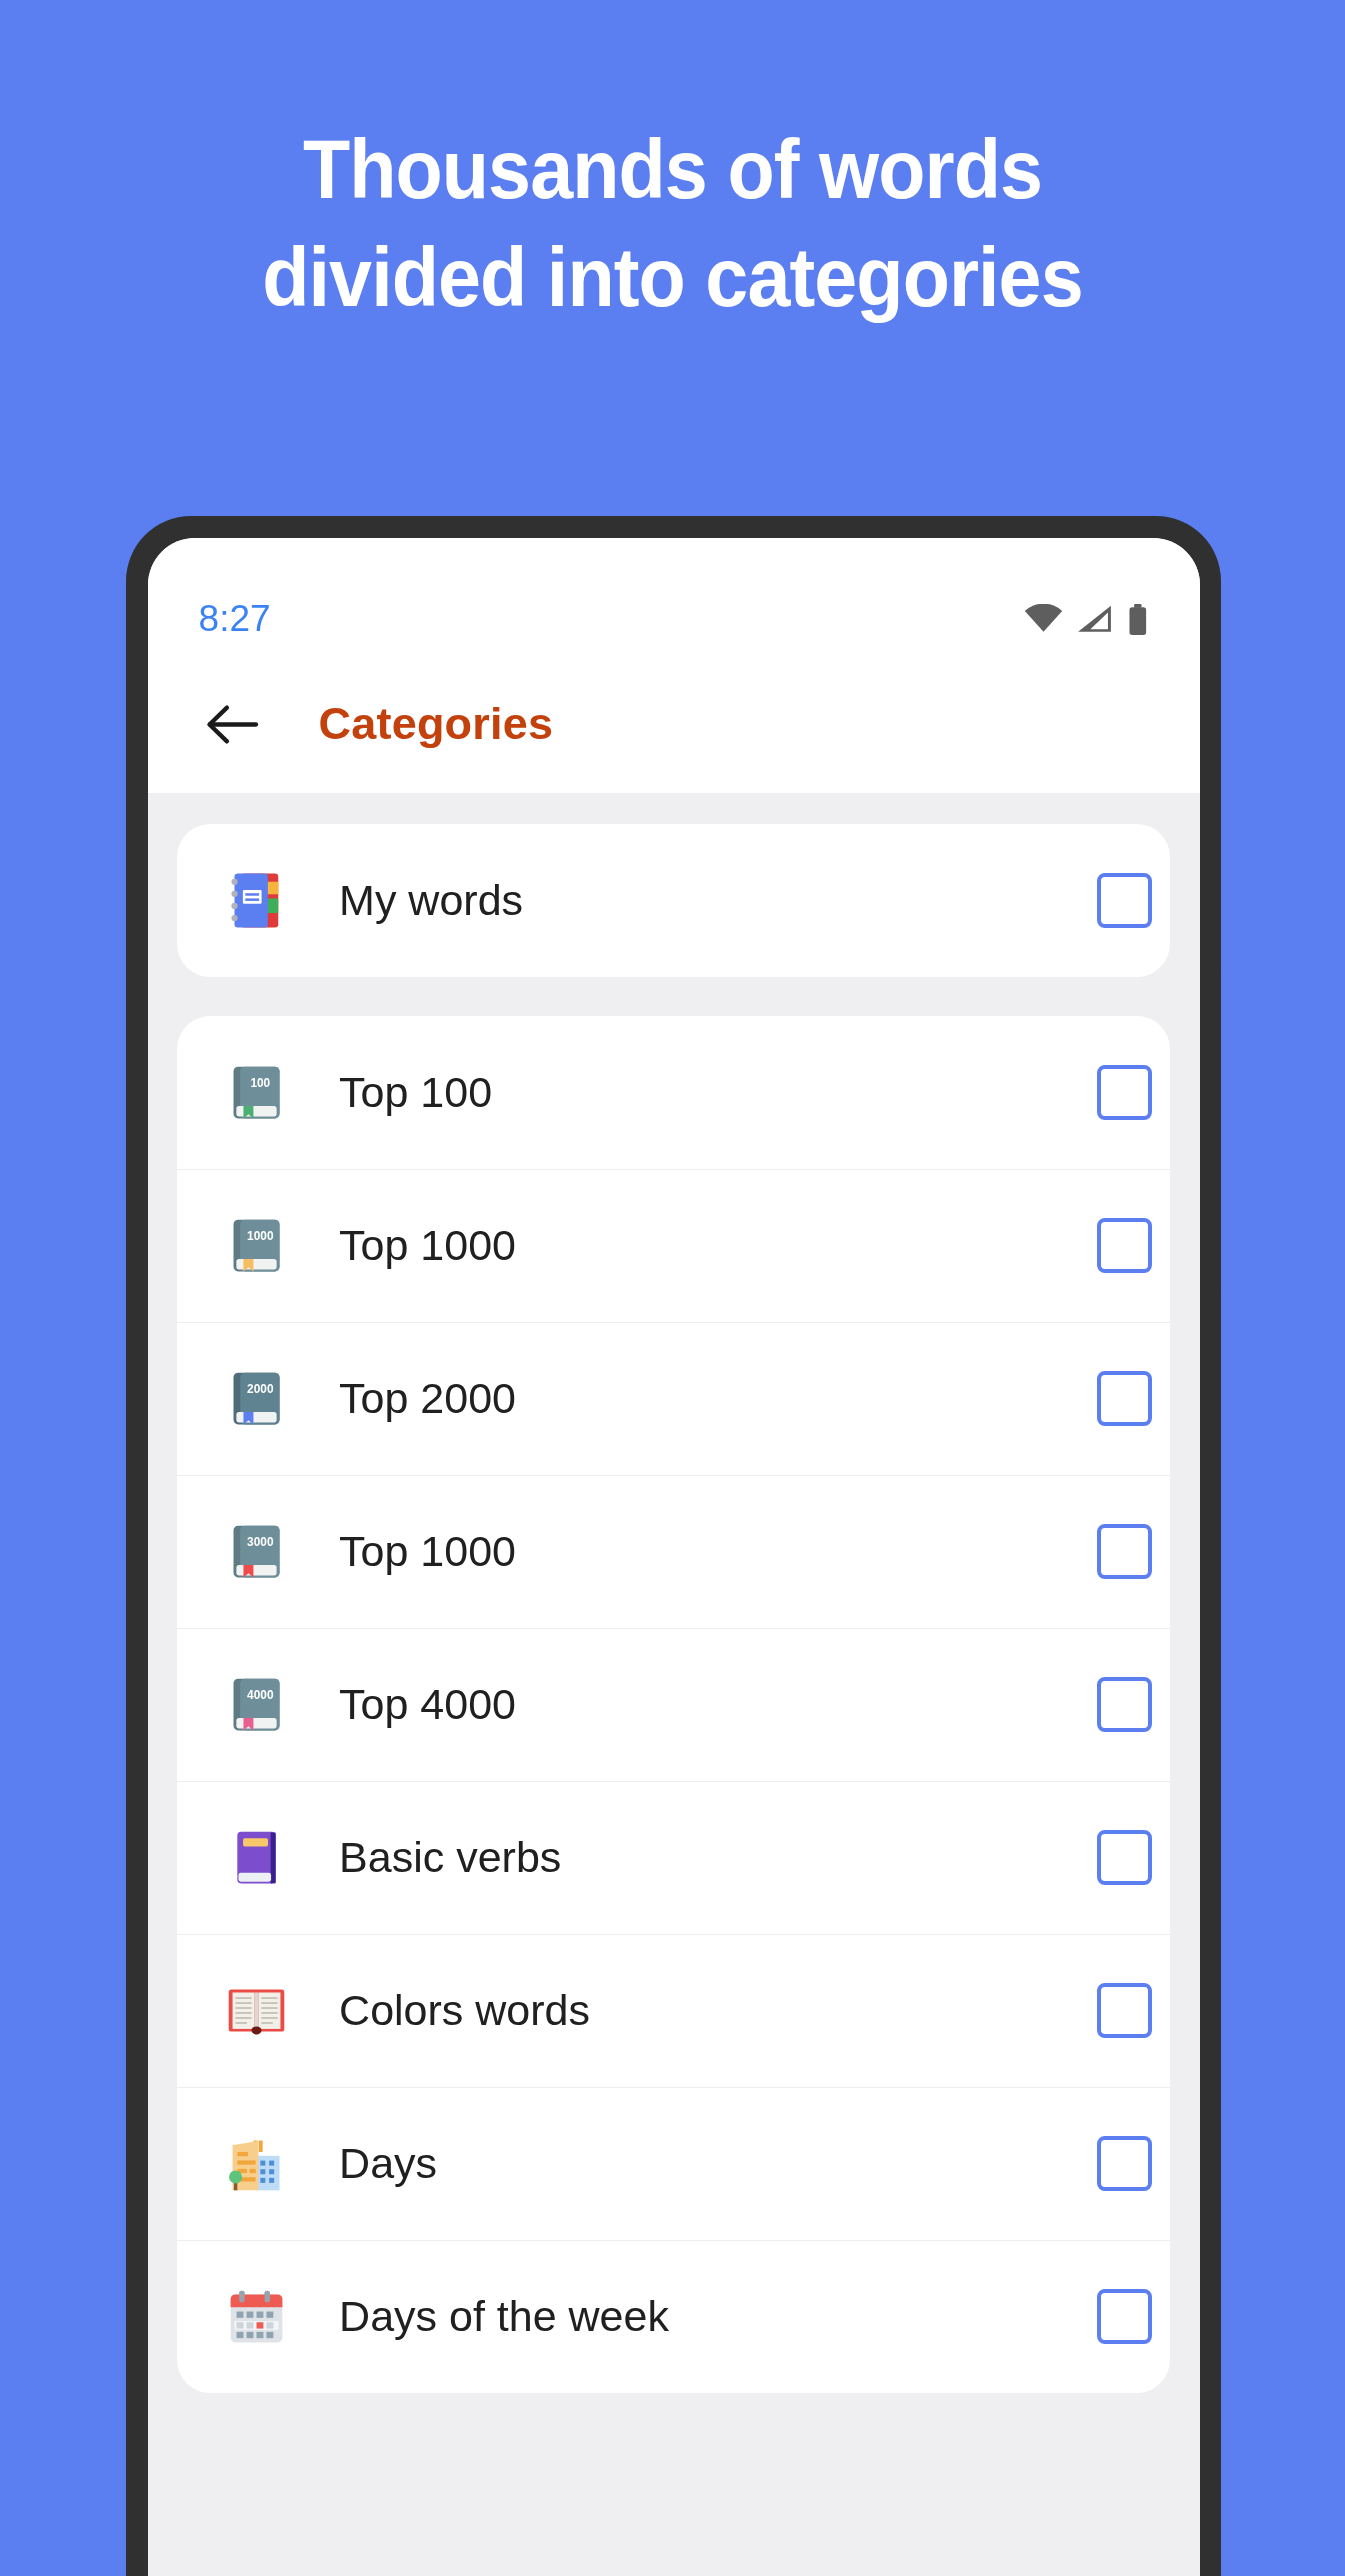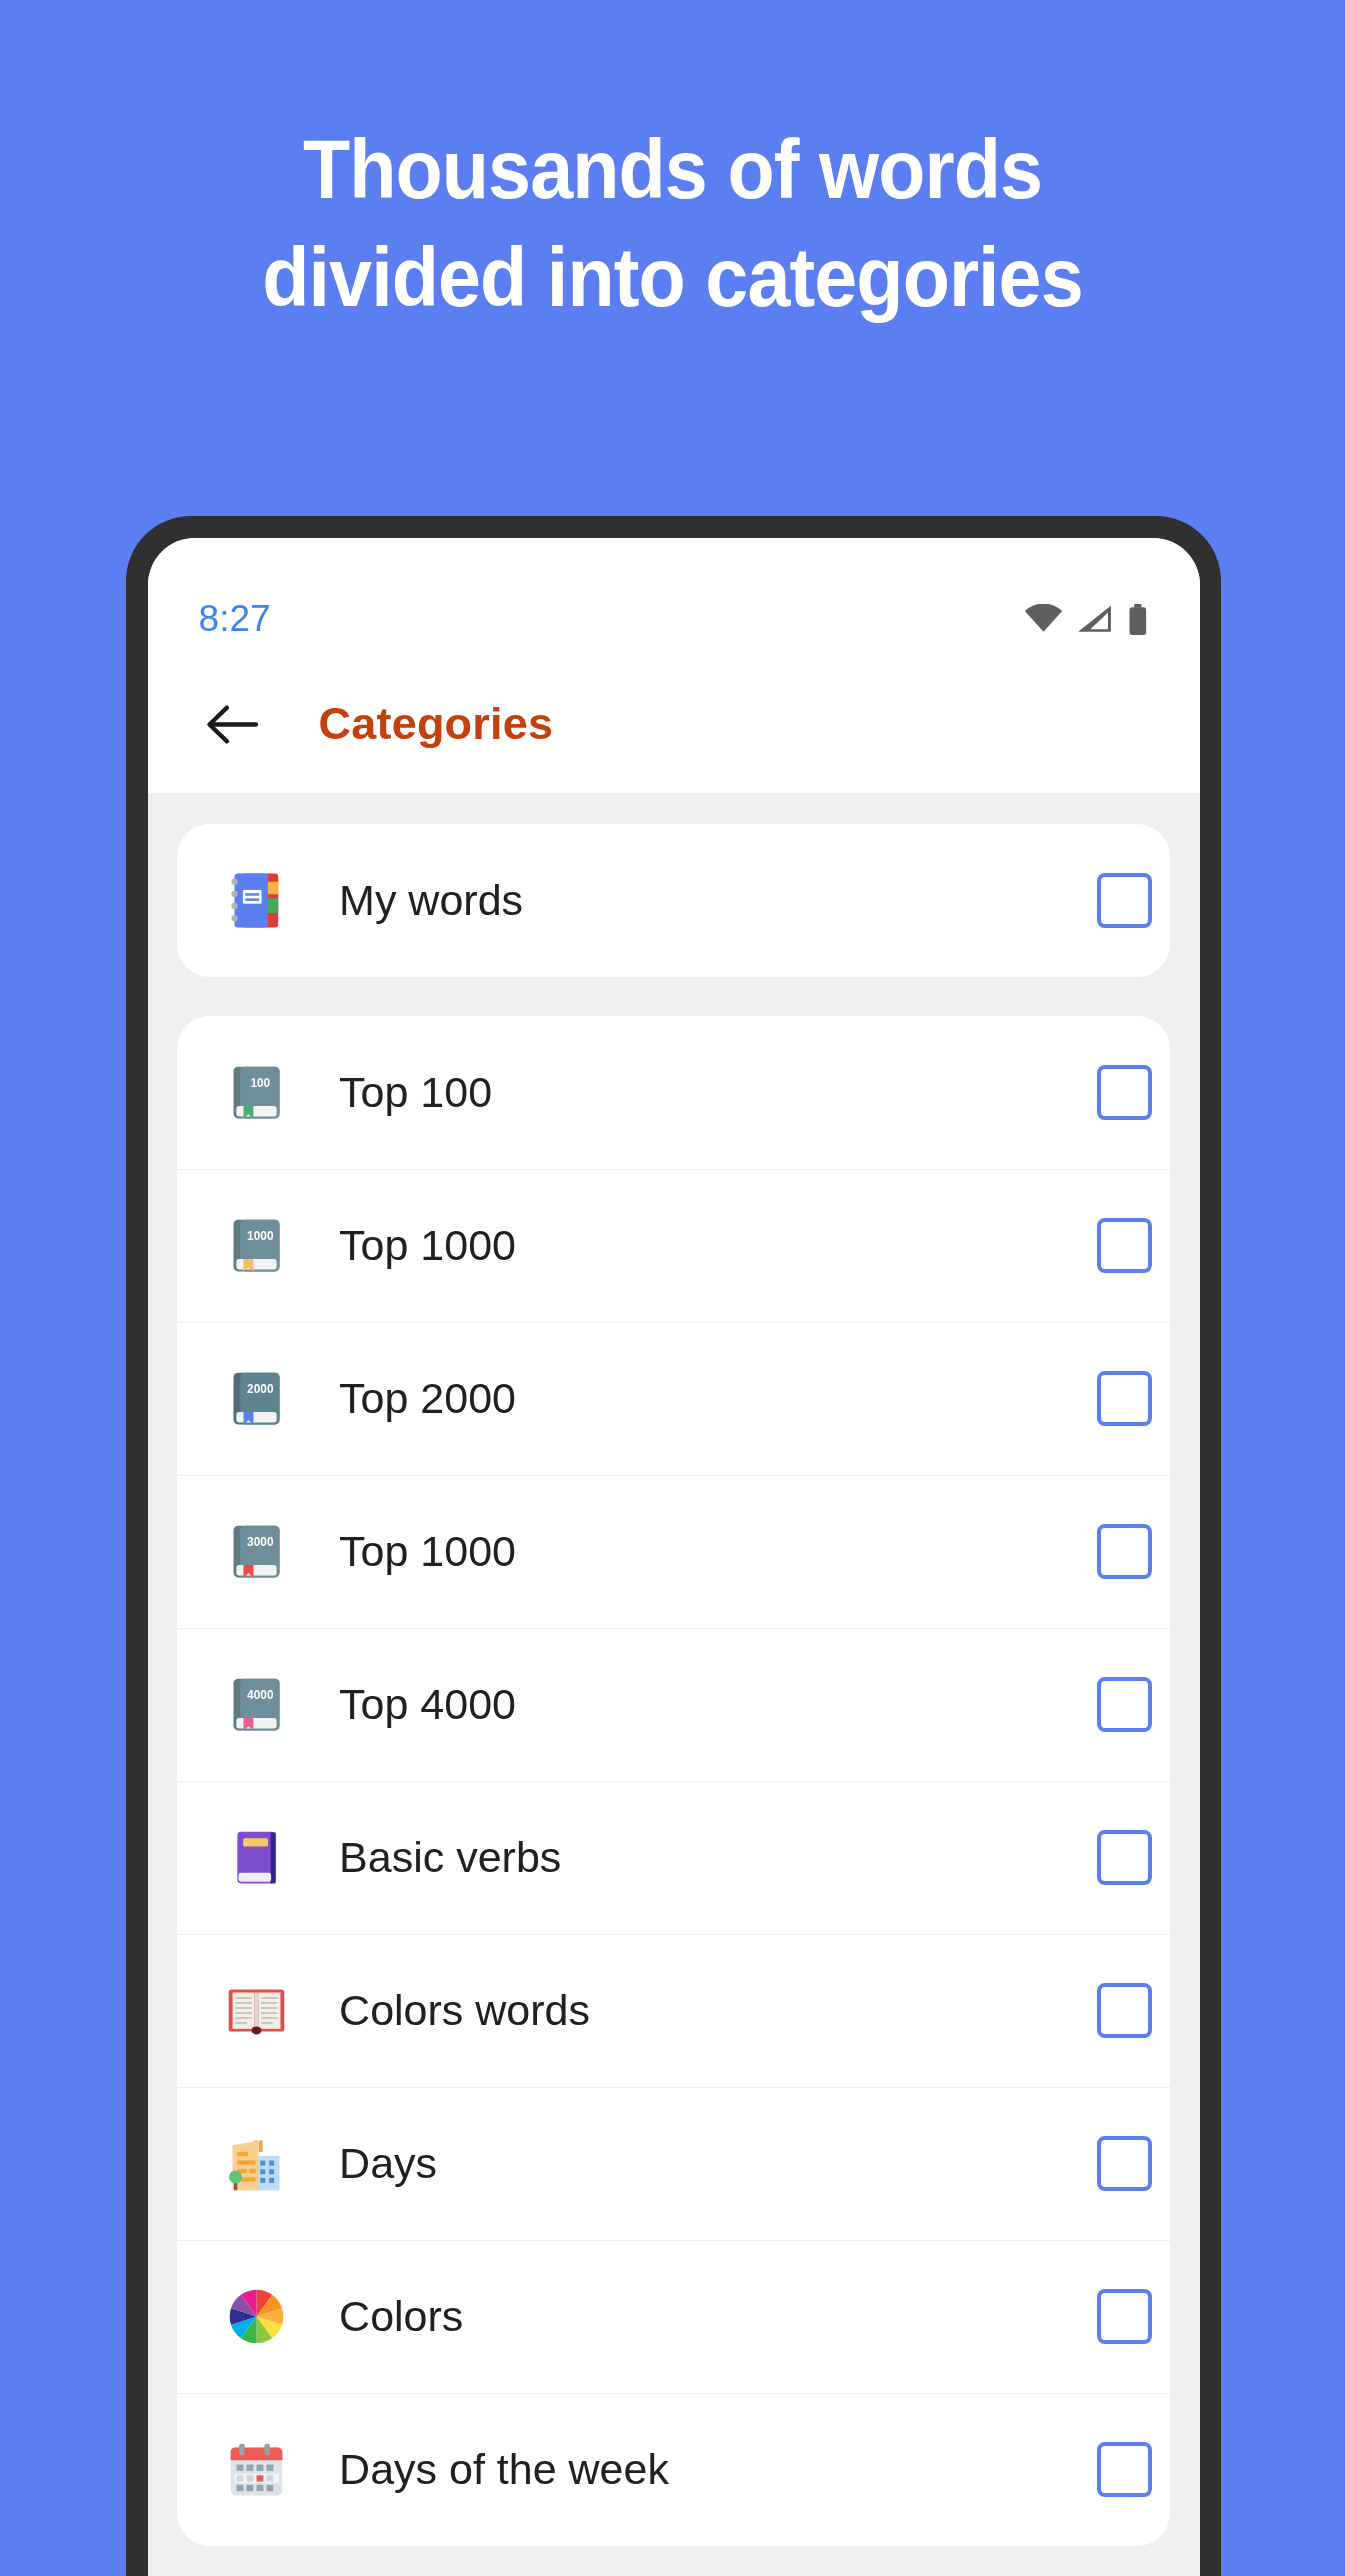--- a/index.html
+++ b/index.html
@@ -319,40 +319,20 @@
                 <rect x="8" y="25.2" width="9.5" height="2.2"></rect>
               </g>
               <rect x="6.2" y="27" width="1.8" height="5" fill="#8a5a33"></rect>
               <circle cx="7.1" cy="25" r="3.4" fill="#5ec47b"></circle>
             </svg>
           </span>
           <span class="row-label">Days</span>
           <span class="checkbox"></span>
         </div>
 
-        <div class="row">
-          <span class="row-icon">
-            <svg width="69" height="69" viewBox="0 0 36 36">
-              <g transform="translate(18,18)">
-                <path d="M0 0 L0 -14 A14 14 0 0 1 8.2 -11.3 Z" fill="#ef4136"></path>
-                <path d="M0 0 L8.2 -11.3 A14 14 0 0 1 13.3 -4.3 Z" fill="#f7941e"></path>
-                <path d="M0 0 L13.3 -4.3 A14 14 0 0 1 13.3 4.3 Z" fill="#fbb040"></path>
-                <path d="M0 0 L13.3 4.3 A14 14 0 0 1 8.2 11.3 Z" fill="#ffdf3c"></path>
-                <path d="M0 0 L8.2 11.3 A14 14 0 0 1 0 14 Z" fill="#8dc63f"></path>
-                <path d="M0 0 L0 14 A14 14 0 0 1 -8.2 11.3 Z" fill="#39b54a"></path>
-                <path d="M0 0 L-8.2 11.3 A14 14 0 0 1 -13.3 4.3 Z" fill="#00aeef"></path>
-                <path d="M0 0 L-13.3 4.3 A14 14 0 0 1 -13.3 -4.3 Z" fill="#2e3192"></path>
-                <path d="M0 0 L-13.3 -4.3 A14 14 0 0 1 -8.2 -11.3 Z" fill="#8a4fa8"></path>
-                <path d="M0 0 L-8.2 -11.3 A14 14 0 0 1 0 -14 Z" fill="#ec1c8e"></path>
-              </g>
-            </svg>
-          </span>
-          <span class="row-label">Colors</span>
-          <span class="checkbox"></span>
-        </div>
 
         <div class="row">
           <span class="row-icon">
             <svg width="69" height="69" viewBox="0 0 36 36">
               <rect x="9" y="4.6" width="2.8" height="6" rx="1.4" fill="#9aa3ad"></rect>
               <rect x="22.2" y="4.6" width="2.8" height="6" rx="1.4" fill="#9aa3ad"></rect>
               <rect x="4.5" y="6.5" width="27" height="25" rx="2.4" fill="#dfe3e8"></rect>
               <path d="M4.5 8.9 A2.4 2.4 0 0 1 6.9 6.5 H29.1 A2.4 2.4 0 0 1 31.5 8.9 V13.2 H4.5 Z" fill="#ee5b52"></path>
               <rect x="9" y="4.6" width="2.8" height="6" rx="1.4" fill="#9aa3ad"></rect>
               <rect x="22.2" y="4.6" width="2.8" height="6" rx="1.4" fill="#9aa3ad"></rect>

